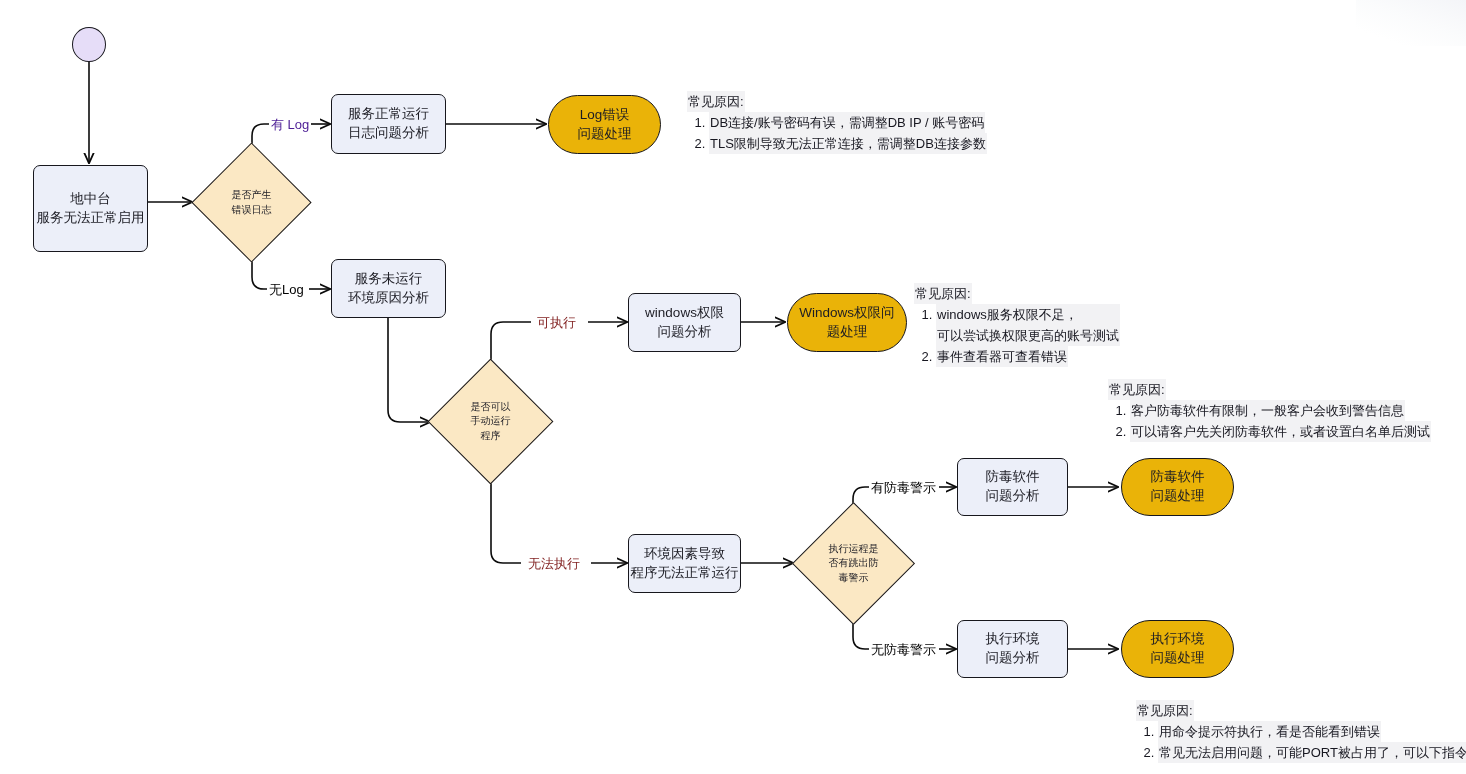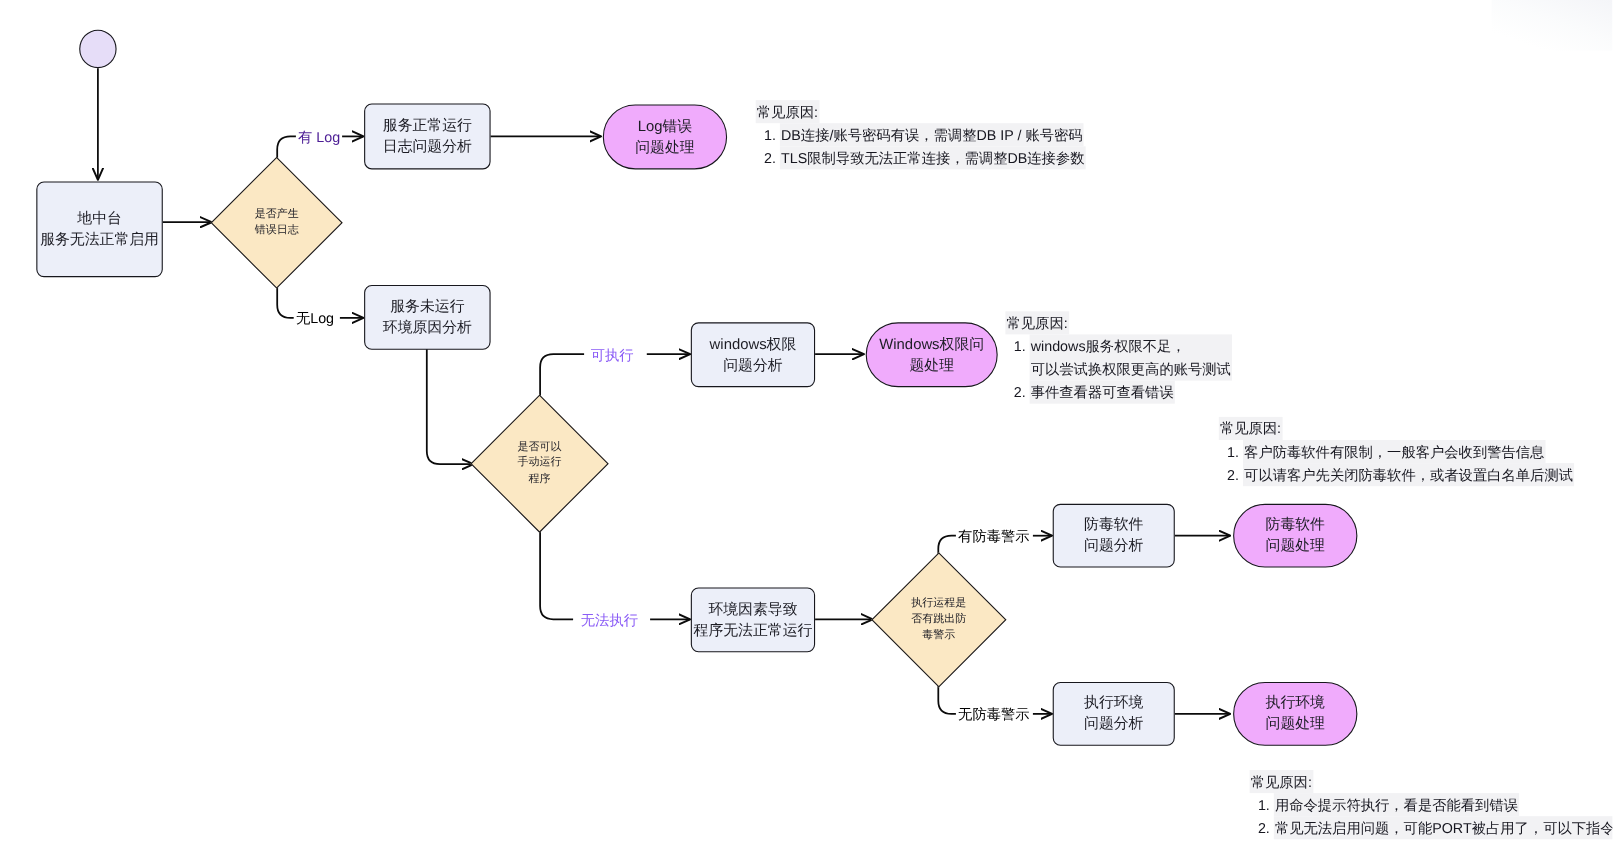--- a/index.html
+++ b/index.html
@@ -38,21 +38,21 @@
     line-height:1.38;
     white-space:nowrap;
   }
   .rect{
     background:#eceff9;
     border:1.7px solid #17171d;
     border-radius:7px;
     font-size:13.5px;
   }
   .stadium{
-    background:#f0abfc;
+    background:#eab308;
     border:1.7px solid #17171d;
     border-radius:34px;
     font-size:13.5px;
   }
   .circle{
     background:#e6ddf8;
     border:1.9px solid #17171d;
     border-radius:50%;
   }
   .diamond-wrap{position:absolute;}
@@ -67,21 +67,21 @@
     position:absolute;left:0;top:0;width:100%;height:100%;
     display:flex;flex-direction:column;align-items:center;justify-content:center;
     font-size:10px;color:#1c1c24;line-height:1.42;white-space:nowrap;
   }
 
   
   .edge-label{
     position:absolute;
     font-size:13px;
     white-space:nowrap;
-    color:#8b5cf6;
+    color:#7f1d1d;
     background:transparent;
   }
   .edge-label.red{color:#4c1d95;}
   .edge-label.purple{color:#000000;}
 
   
   .note{
     position:absolute;
     font-size:13px;
     color:#171720;

